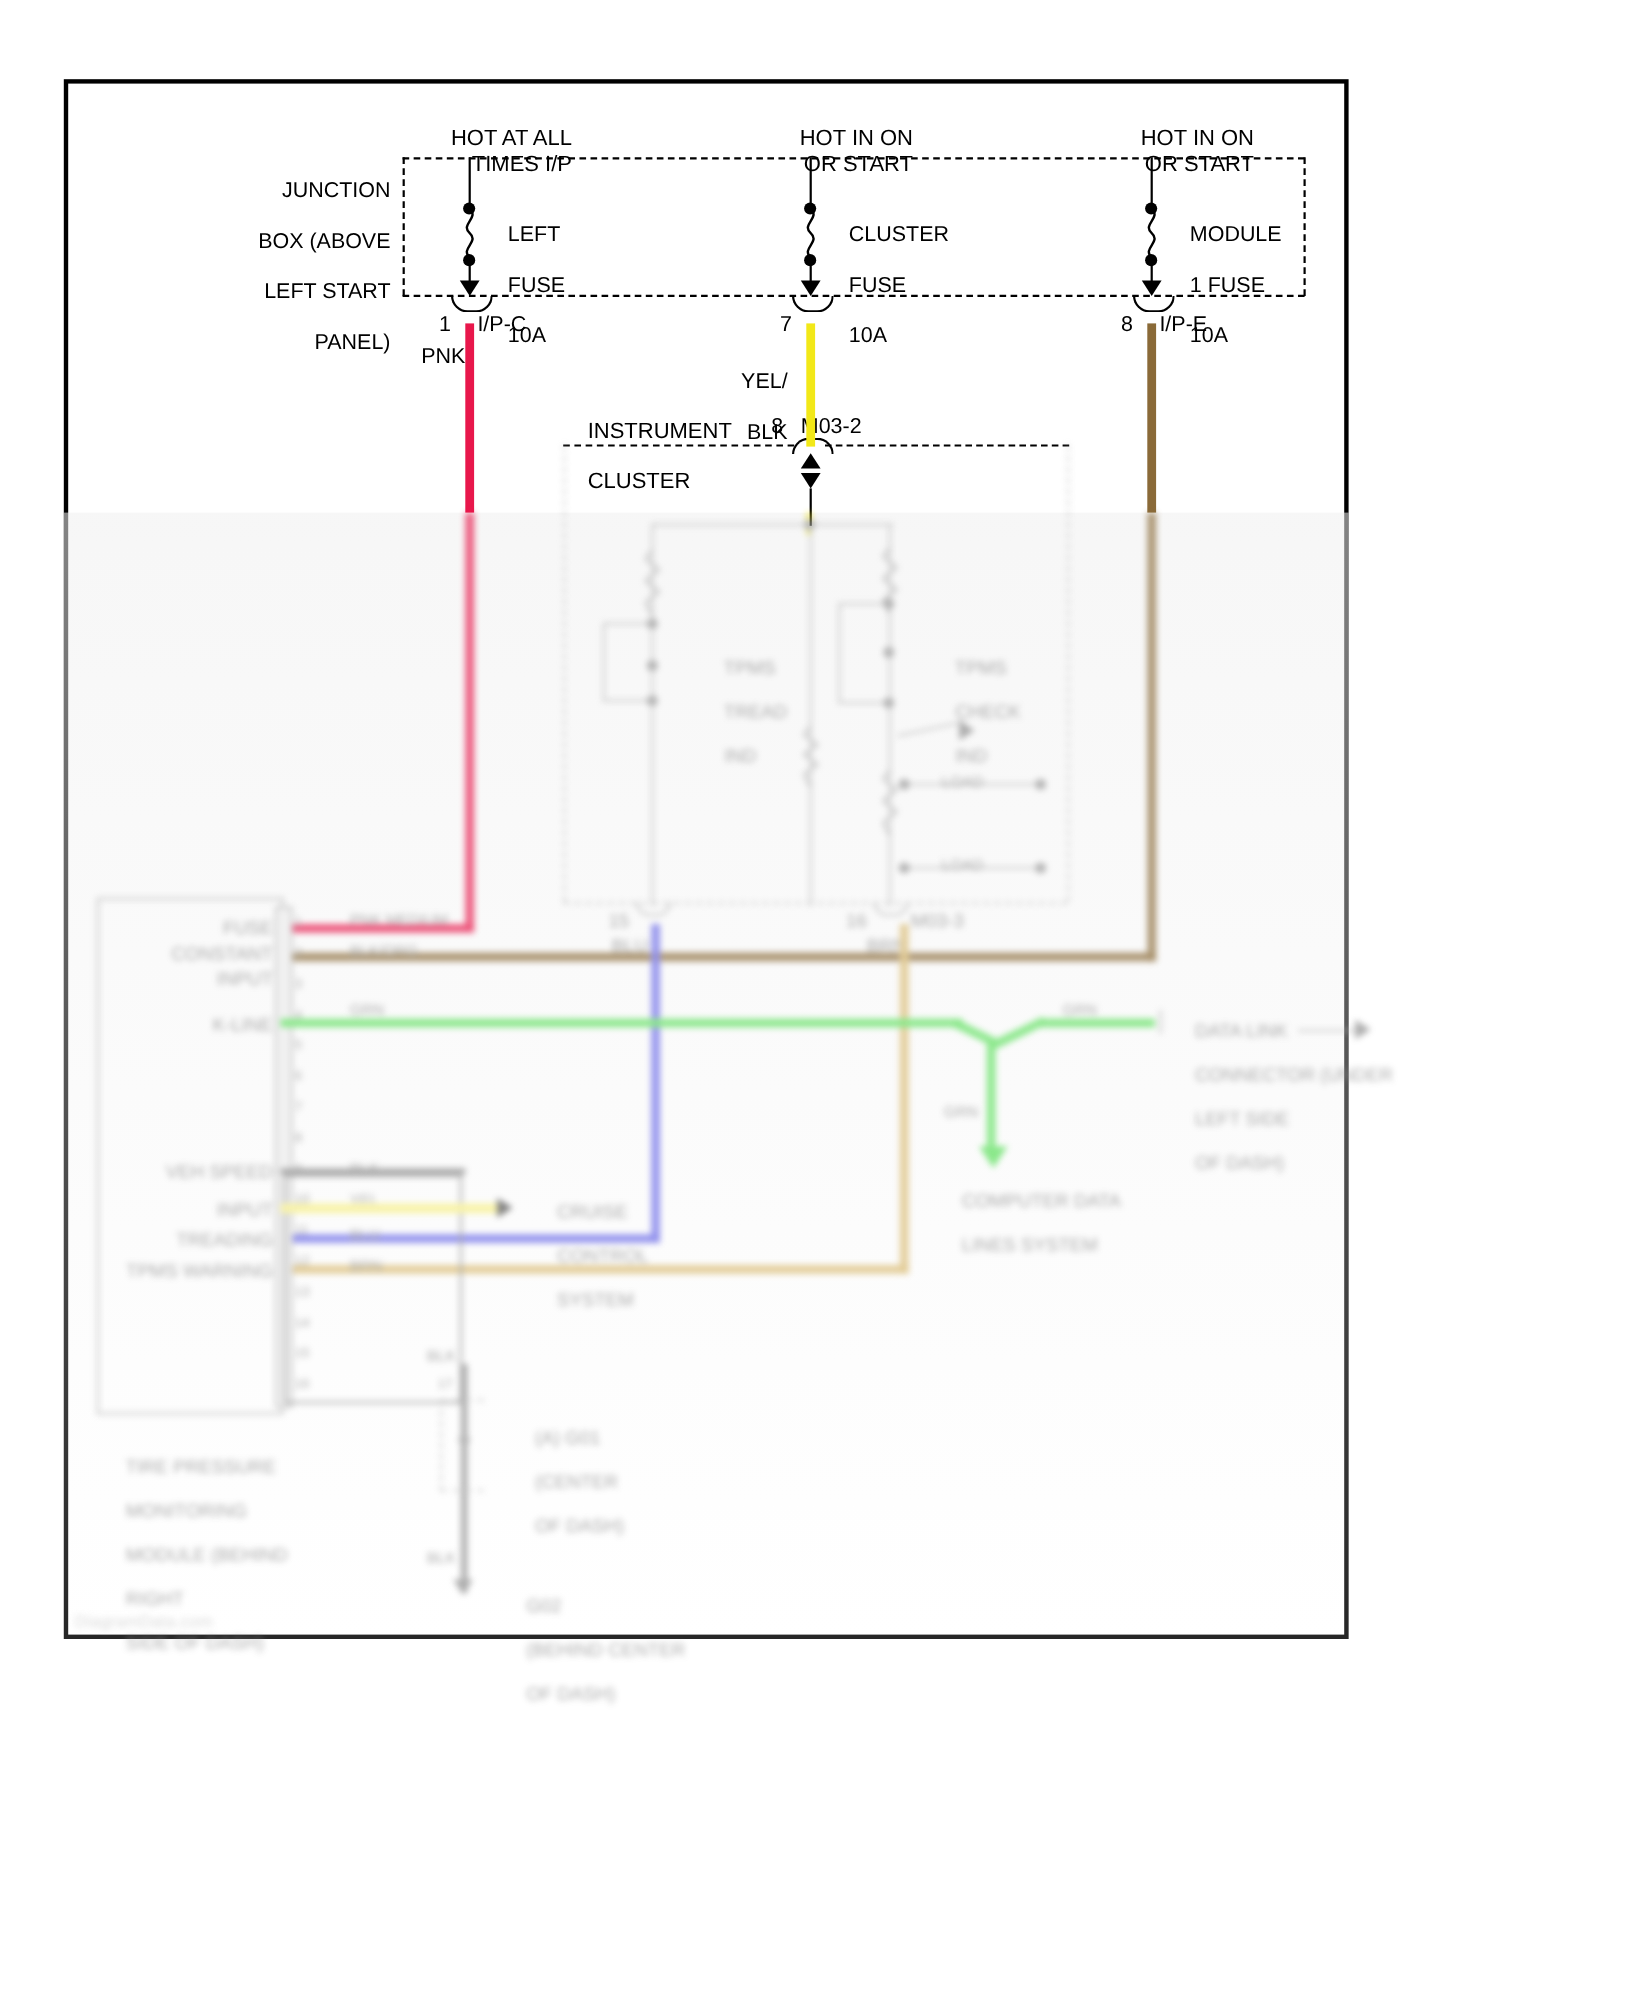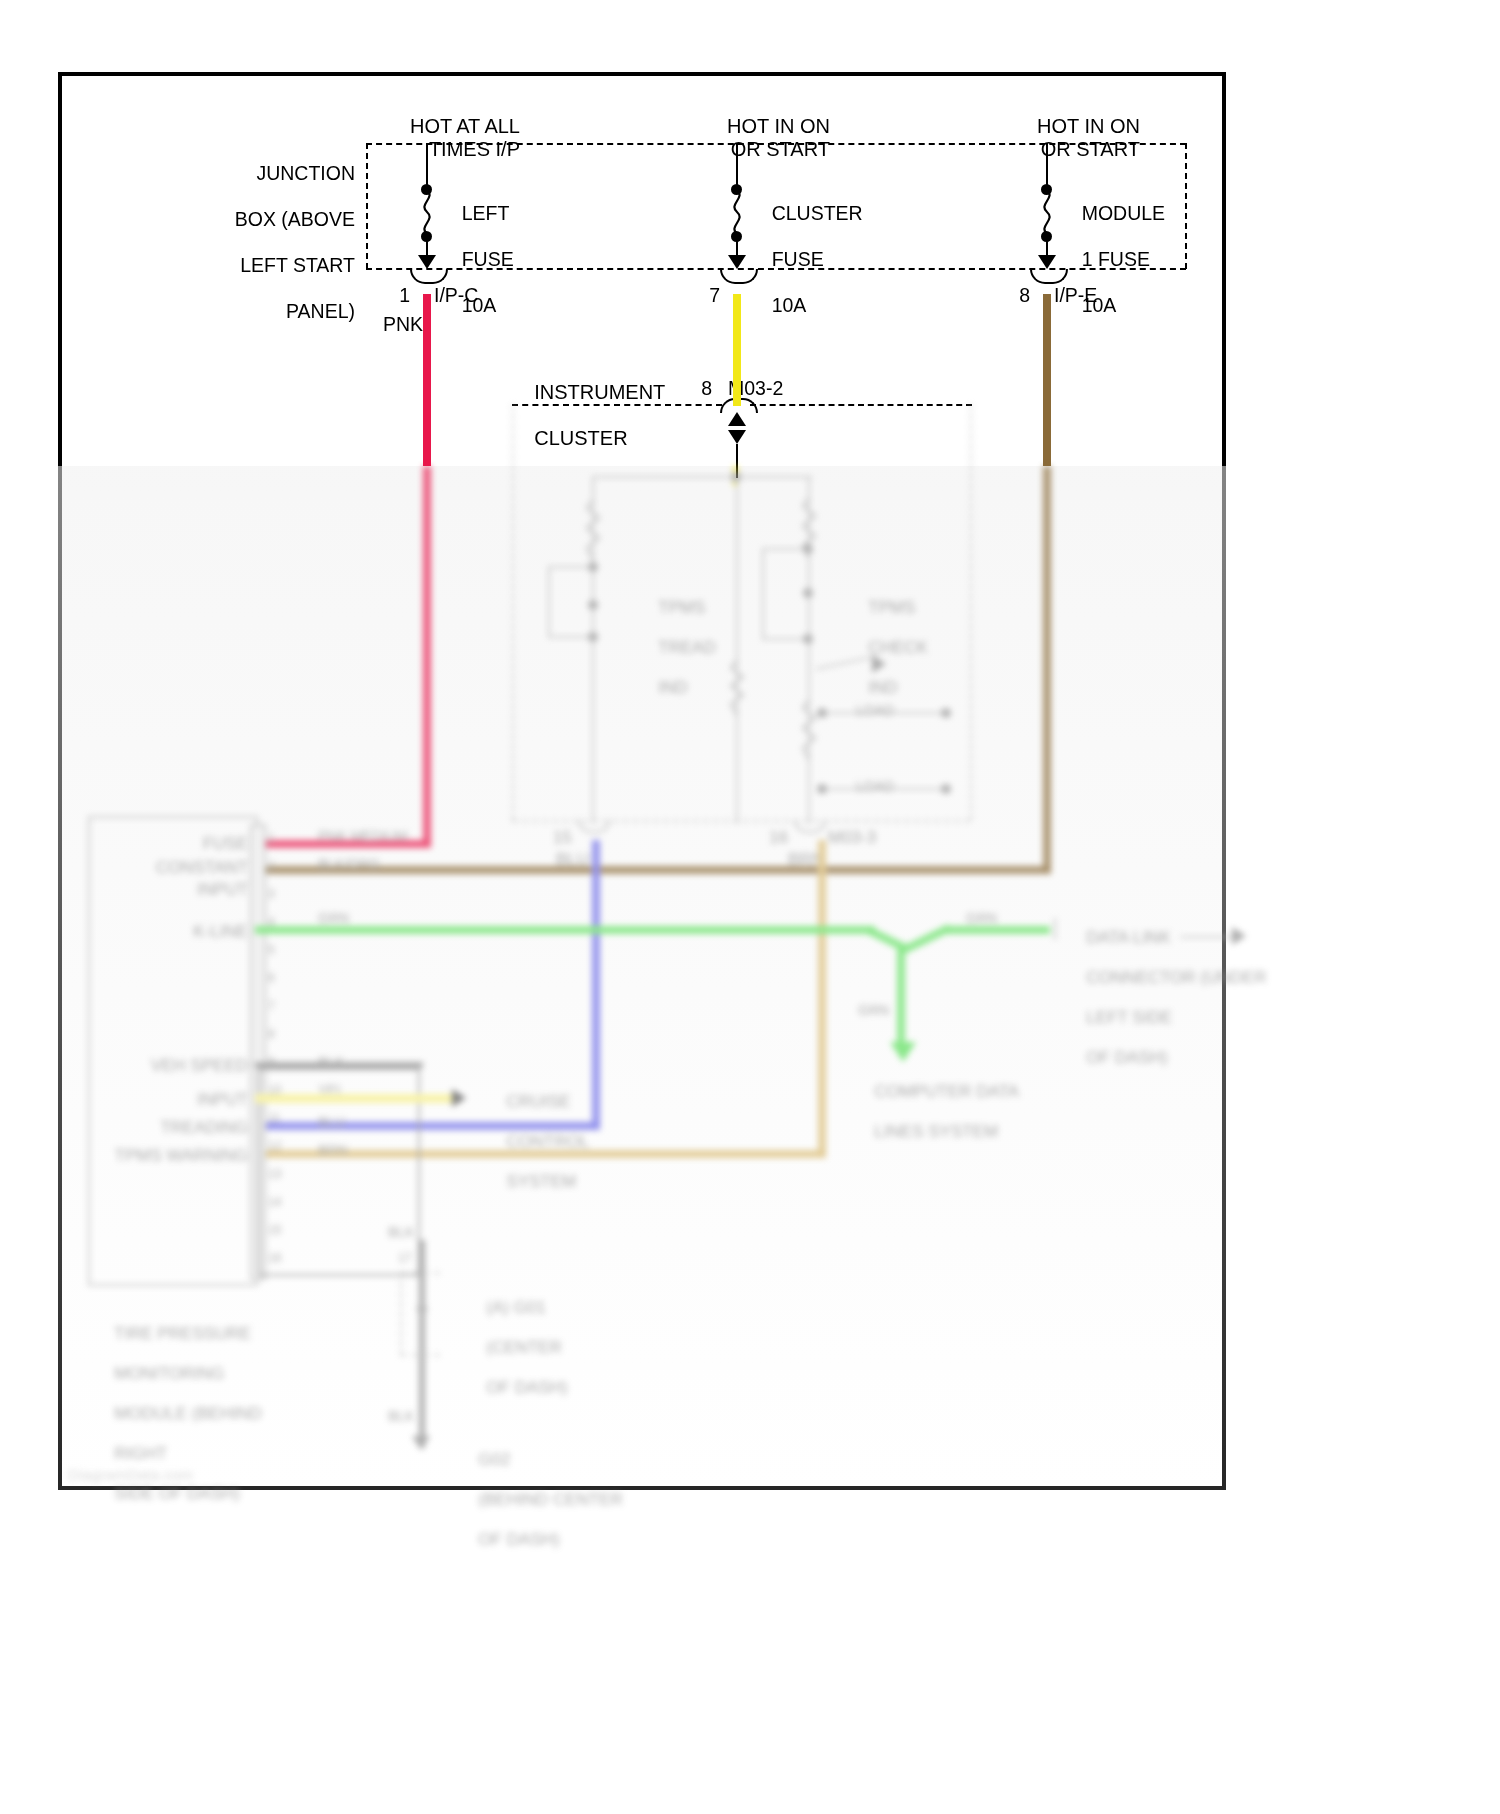--- a/index.html
+++ b/index.html
@@ -128,20 +128,24 @@
   <div class="vline" style="left:736px;top:236px;height:24px;"></div>
   <div class="arr-d" style="left:728px;top:255px;"></div>
   <div class="cup" style="left:720px;top:269px;"></div>
 
   <div class="lbl" style="left:750px;top:179px;">
     <span>CLUSTER</span><br>
     <span>FUSE</span><br>
     <span>10A</span>
   </div>
   <div class="lbl lbl-r" style="left:688px;top:284px;width:32px;"><span>7</span></div>
+  <div class="lbl lbl-r" style="left:620px;top:313px;width:96px;">
+    <span>YEL/</span><br>
+    <span>BLK</span>
+  </div>
 
   <div class="vline" style="left:1046px;top:143px;height:45px;"></div>
   <div class="dot" style="left:1041px;top:184px;"></div>
   <div class="fuse" style="left:1036px;top:190px;">
     <svg width="22" height="44" viewBox="0 0 22 44">
         <path d="M11 0 C20 8, 2 14, 11 22 C20 30, 2 36, 11 44" fill="none" stroke="#000" stroke-width="2.2"></path>
       </svg>
   </div>
   <div class="dot" style="left:1041px;top:231px;"></div>
   <div class="vline" style="left:1046px;top:236px;height:24px;"></div>

